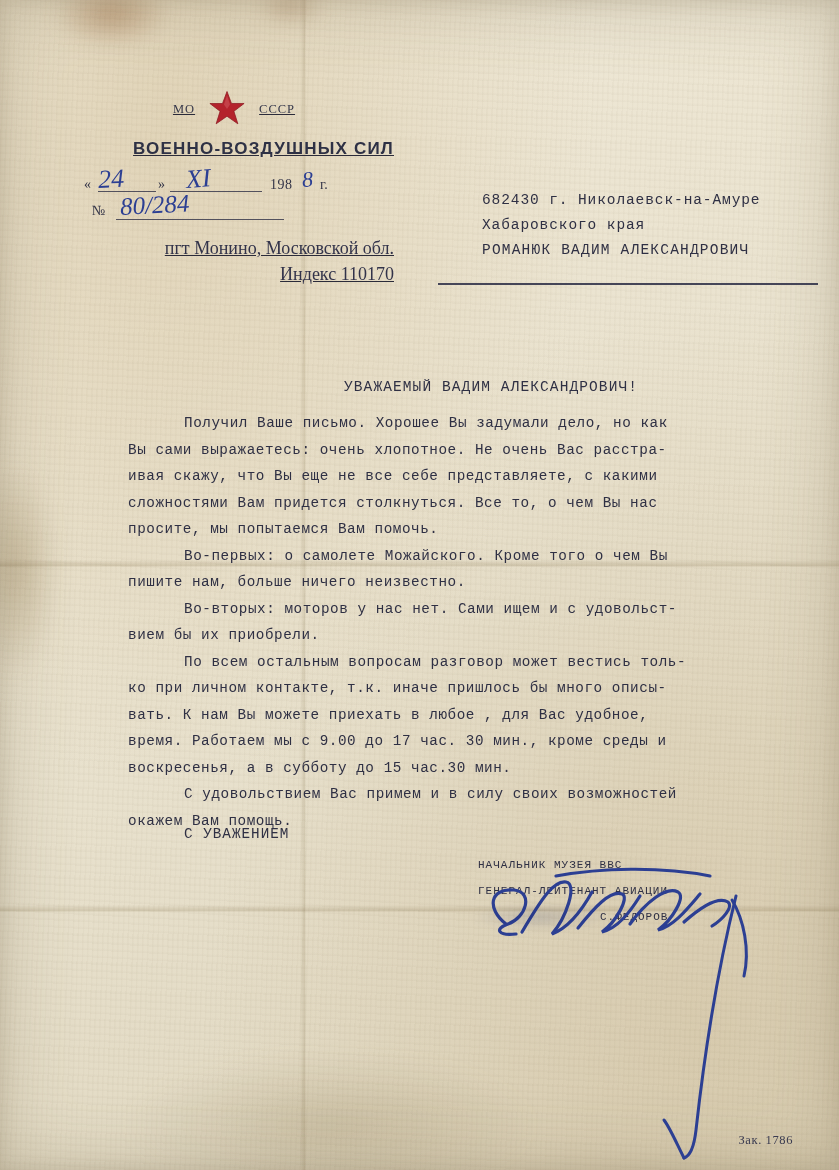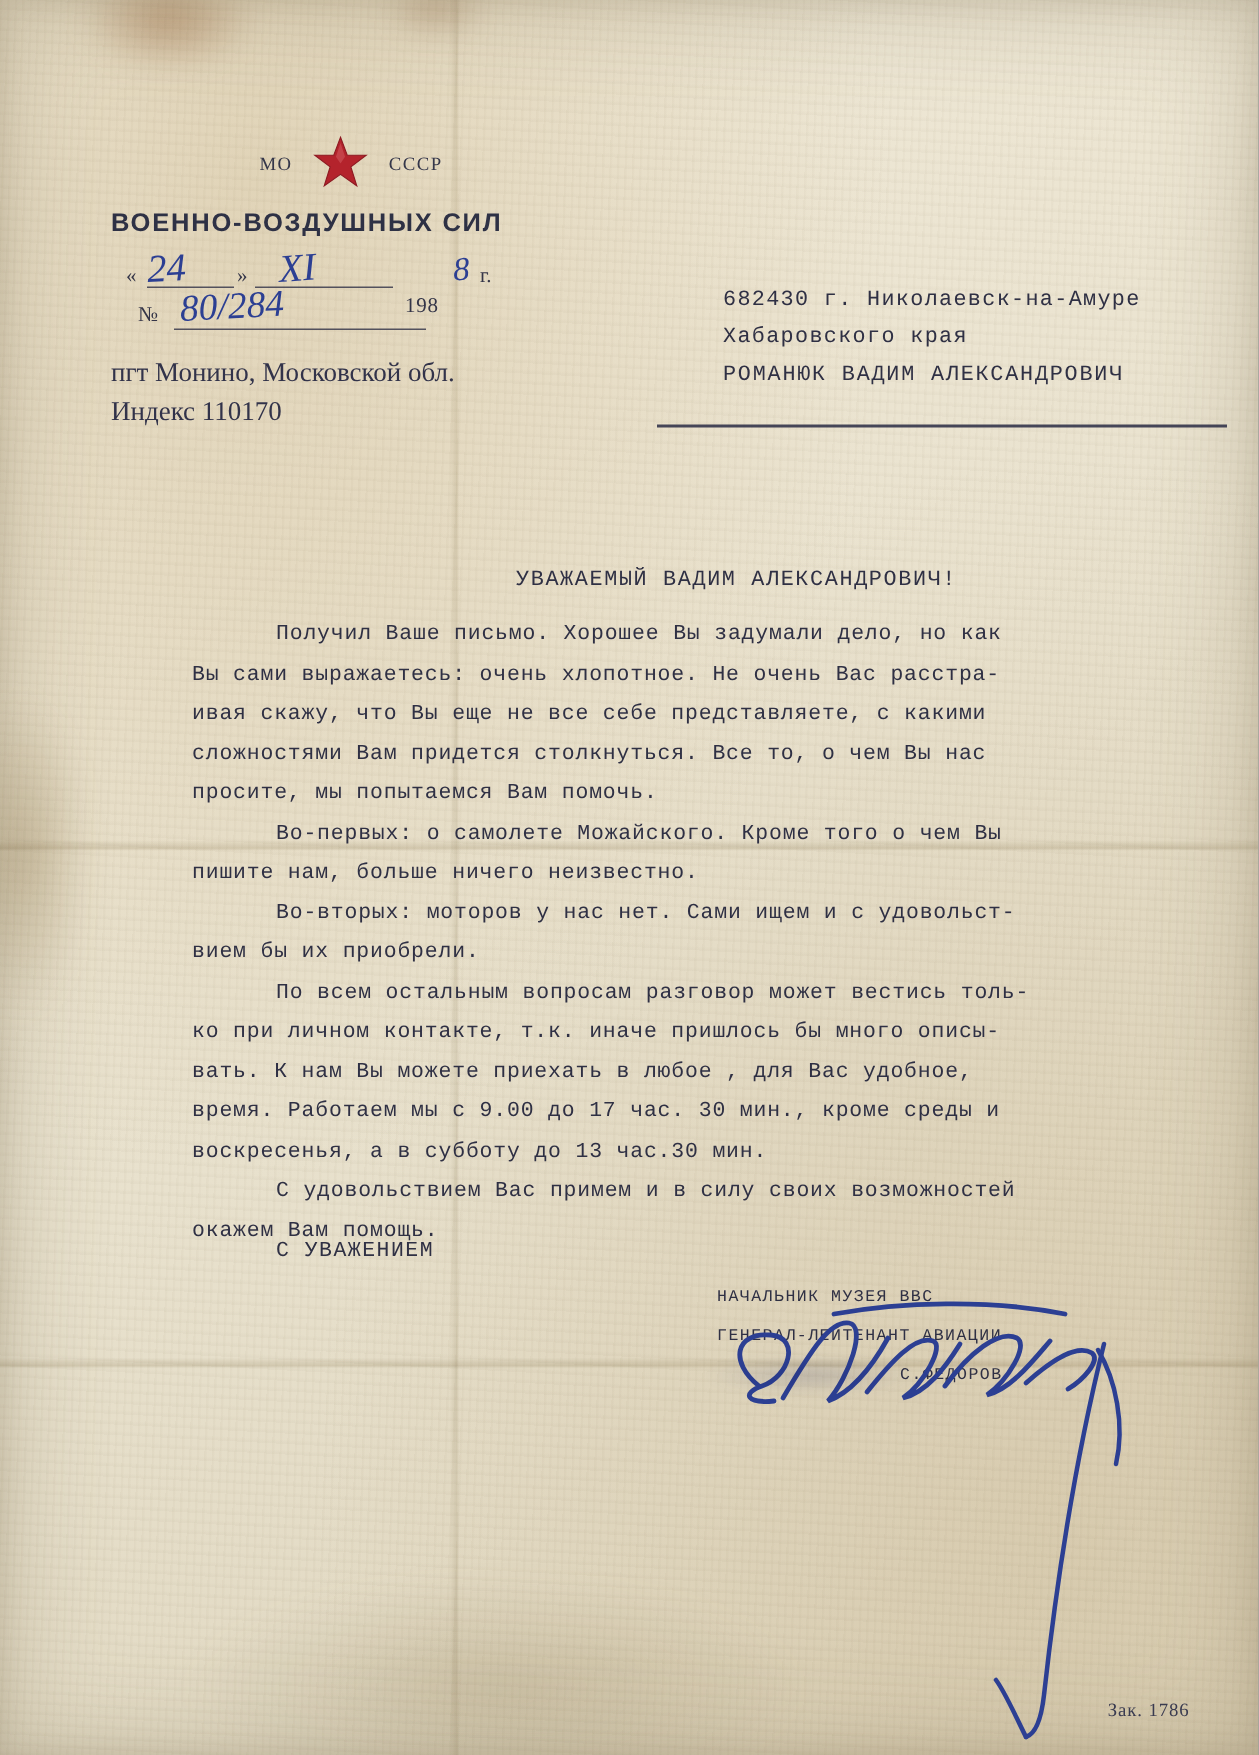--- a/index.html
+++ b/index.html
@@ -71,21 +71,22 @@
     top: 0; bottom: 0; width: 10px;
     background: linear-gradient(90deg, rgba(255,255,255,0) 0%, rgba(150,135,100,0.18) 45%, rgba(255,255,255,0.3) 60%, rgba(255,255,255,0) 100%);
   }
 
   
   .letterhead {
     position: absolute;
     left: 74px;
     top: 88px;
     width: 320px;
-    text-align: left;
+    text-align: right;
+    text-decoration: underline;
   }
   .emblem-row {
     display: flex;
     align-items: center;
     justify-content: center;
     gap: 13px;
     height: 42px;
   }
   .emblem-mo, .emblem-sssr {
     font-size: 12.5px;
@@ -117,21 +118,21 @@
   .date-line {
     position: relative;
     height: 30px;
     margin-top: 8px;
     font-family: "Liberation Serif", serif;
     font-size: 14px;
     color: #343548;
   }
   .date-line .dq1 { position: absolute; left: 10px; top: 10px; }
   .date-line .dq2 { position: absolute; left: 84px; top: 10px; }
-  .date-line .dyear { position: absolute; left: 196px; top: 10px; letter-spacing: 0.5px; margin-top: 20px;}
+  .date-line .dyear { position: absolute; left: 196px; top: 10px; letter-spacing: 0.5px;}
   .date-line .dg { position: absolute; left: 246px; top: 10px; }
   .rule {
     position: absolute;
     background: #3a3a4c;
     height: 1px;
     opacity: 0.85;
   }
   .num-line {
     position: relative;
     height: 28px;
@@ -333,21 +334,21 @@
 сложностями Вам придется столкнуться. Все то, о чем Вы нас
 просите, мы попытаемся Вам помочь.</p>
     <p>Во-первых: о самолете Можайского. Кроме того о чем Вы
 пишите нам, больше ничего неизвестно.</p>
     <p>Во-вторых: моторов у нас нет. Сами ищем и с удовольст-
 вием бы их приобрели.</p>
     <p>По всем остальным вопросам разговор может вестись толь-
 ко при личном контакте, т.к. иначе пришлось бы много описы-
 вать. К нам Вы можете приехать в любое , для Вас удобное,
 время. Работаем мы с 9.00 до 17 час. 30 мин., кроме среды и
-воскресенья, а в субботу до 13 час.30 мин.</p>
+воскресенья, а в субботу до 15 час.30 мин.</p>
     <p>С удовольствием Вас примем и в силу своих возможностей
 окажем Вам помощь.</p>
   </div>
 
   <div class="closing">С УВАЖЕНИЕМ</div>
 
   <div class="signer">
     <div>НАЧАЛЬНИК МУЗЕЯ ВВС</div>
     <div>ГЕНЕРАЛ-ЛЕЙТЕНАНТ АВИАЦИИ</div>
     <div class="l3">С.ФЕДОРОВ</div>

